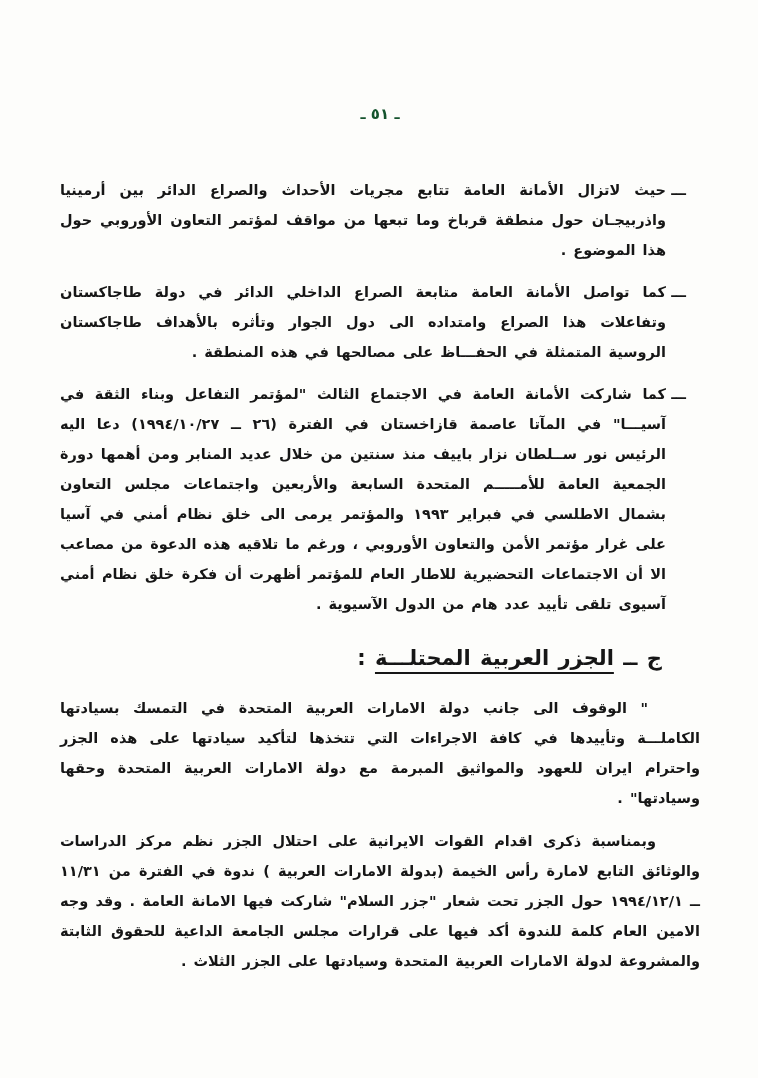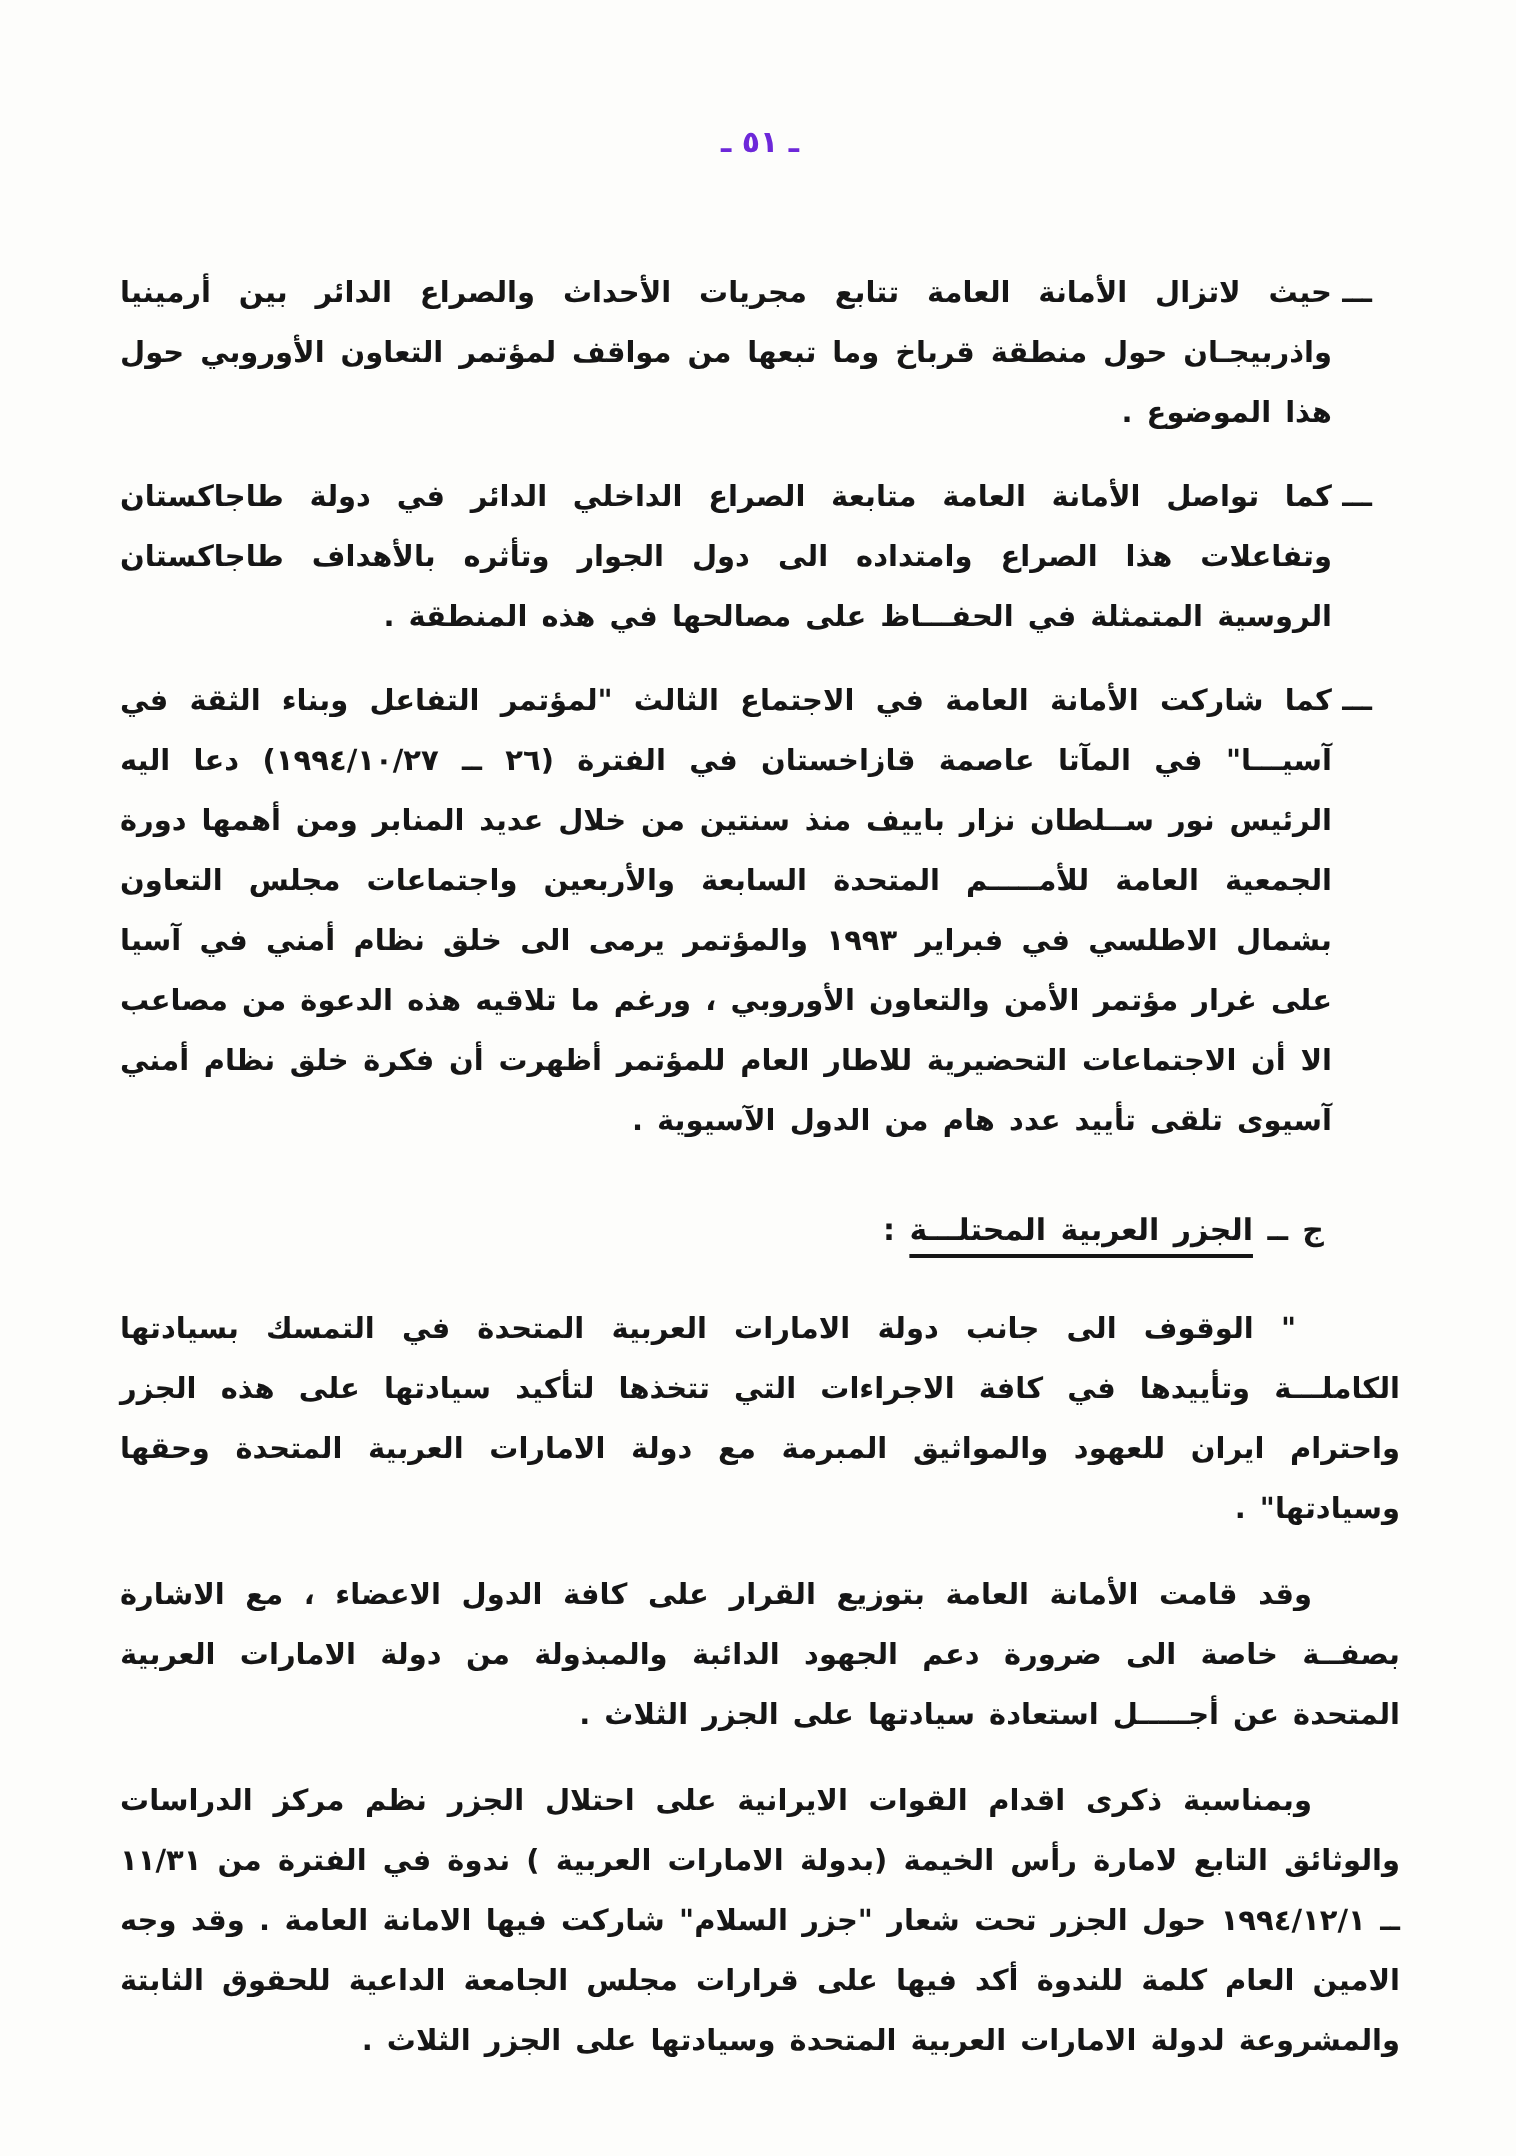--- a/index.html
+++ b/index.html
@@ -17,21 +17,22 @@
     padding: 62px 58px 0 60px;
     font-family: "DejaVu Sans", sans-serif;
     color: #161616;
     font-weight: 700;
   }
   .page-number {
     text-align: center;
     font-size: 15px;
     letter-spacing: 2px;
     margin-bottom: 52px;
-    color: #6d28d9;
+    color: #14532d;
+    margin-top: 43px;
   }
   .content {
     direction: rtl;
     font-size: 14.5px;
     line-height: 30px;
     text-align: justify;
     word-spacing: 2px;
   }
   .bullet {
     position: relative;
@@ -41,21 +42,21 @@
   .bullet .dash {
     position: absolute;
     right: 14px;
     top: 0;
     font-weight: 700;
   }
   .bullet p { margin: 0; }
   .section-heading {
     margin: 24px 38px 20px 0;
     text-align: right;
-    font-size: 15px;
+    font-size: 21px;
   }
   .section-heading .underlined {
     text-decoration: underline;
     text-decoration-thickness: 1.5px;
     text-underline-offset: 7px;
   }
   .para {
     margin: 0 0 13px 0;
     text-indent: 44px;
   }
@@ -86,18 +87,17 @@
       <p>كما شاركت الأمانة العامة في الاجتماع الثالث "لمؤتمر التفاعل وبناء الثقة في آسيـــا" في المآتا عاصمة قازاخستان في الفترة (٢٦ ــ ١٩٩٤/١٠/٢٧) دعا اليه الرئيس نور ســلطان نزار باييف منذ سنتين من خلال عديد المنابر ومن أهمها دورة الجمعية العامة للأمـــــم المتحدة السابعة والأربعين واجتماعات مجلس التعاون بشمال الاطلسي في فبراير ١٩٩٣ والمؤتمر يرمى الى خلق نظام أمني في آسيا على غرار مؤتمر الأمن والتعاون الأوروبي ، ورغم ما تلاقيه هذه الدعوة من مصاعب الا أن الاجتماعات التحضيرية للاطار العام للمؤتمر أظهرت أن فكرة خلق نظام أمني آسيوى تلقى تأييد عدد هام من الدول الآسيوية .</p>
     </div>
 
     <div class="section-heading">
       <span>ج ــ </span><span class="underlined">الجزر العربية المحتلـــة</span><span> :</span>
     </div>
 
 
     <p class="para quote">" الوقوف الى جانب دولة الامارات العربية المتحدة في التمسك بسيادتها الكاملـــة وتأييدها في كافة الاجراءات التي تتخذها لتأكيد سيادتها على هذه الجزر واحترام ايران للعهود والمواثيق المبرمة مع دولة الامارات العربية المتحدة وحقها وسيادتها" .</p>
 
-    <p class="para">وقد قامت الأمانة العامة بتوزيع القرار على كافة الدول الاعضاء ، مع الاشارة بصفــة خاصة الى ضرورة دعم الجهود الدائبة والمبذولة من دولة الامارات العربية المتحدة عن أجـــــل استعادة سيادتها على الجزر الثلاث .</p>
 
     <p class="para last">وبمناسبة ذكرى اقدام القوات الايرانية على احتلال الجزر نظم مركز الدراسات والوثائق التابع لامارة رأس الخيمة (بدولة الامارات العربية ) ندوة في الفترة من ١١/٣١ ــ ١٩٩٤/١٢/١ حول الجزر تحت شعار "جزر السلام" شاركت فيها الامانة العامة . وقد وجه الامين العام كلمة للندوة أكد فيها على قرارات مجلس الجامعة الداعية للحقوق الثابتة والمشروعة لدولة الامارات العربية المتحدة وسيادتها على الجزر الثلاث .</p>
 
   </div>
 </div>
 
 </body></html>

